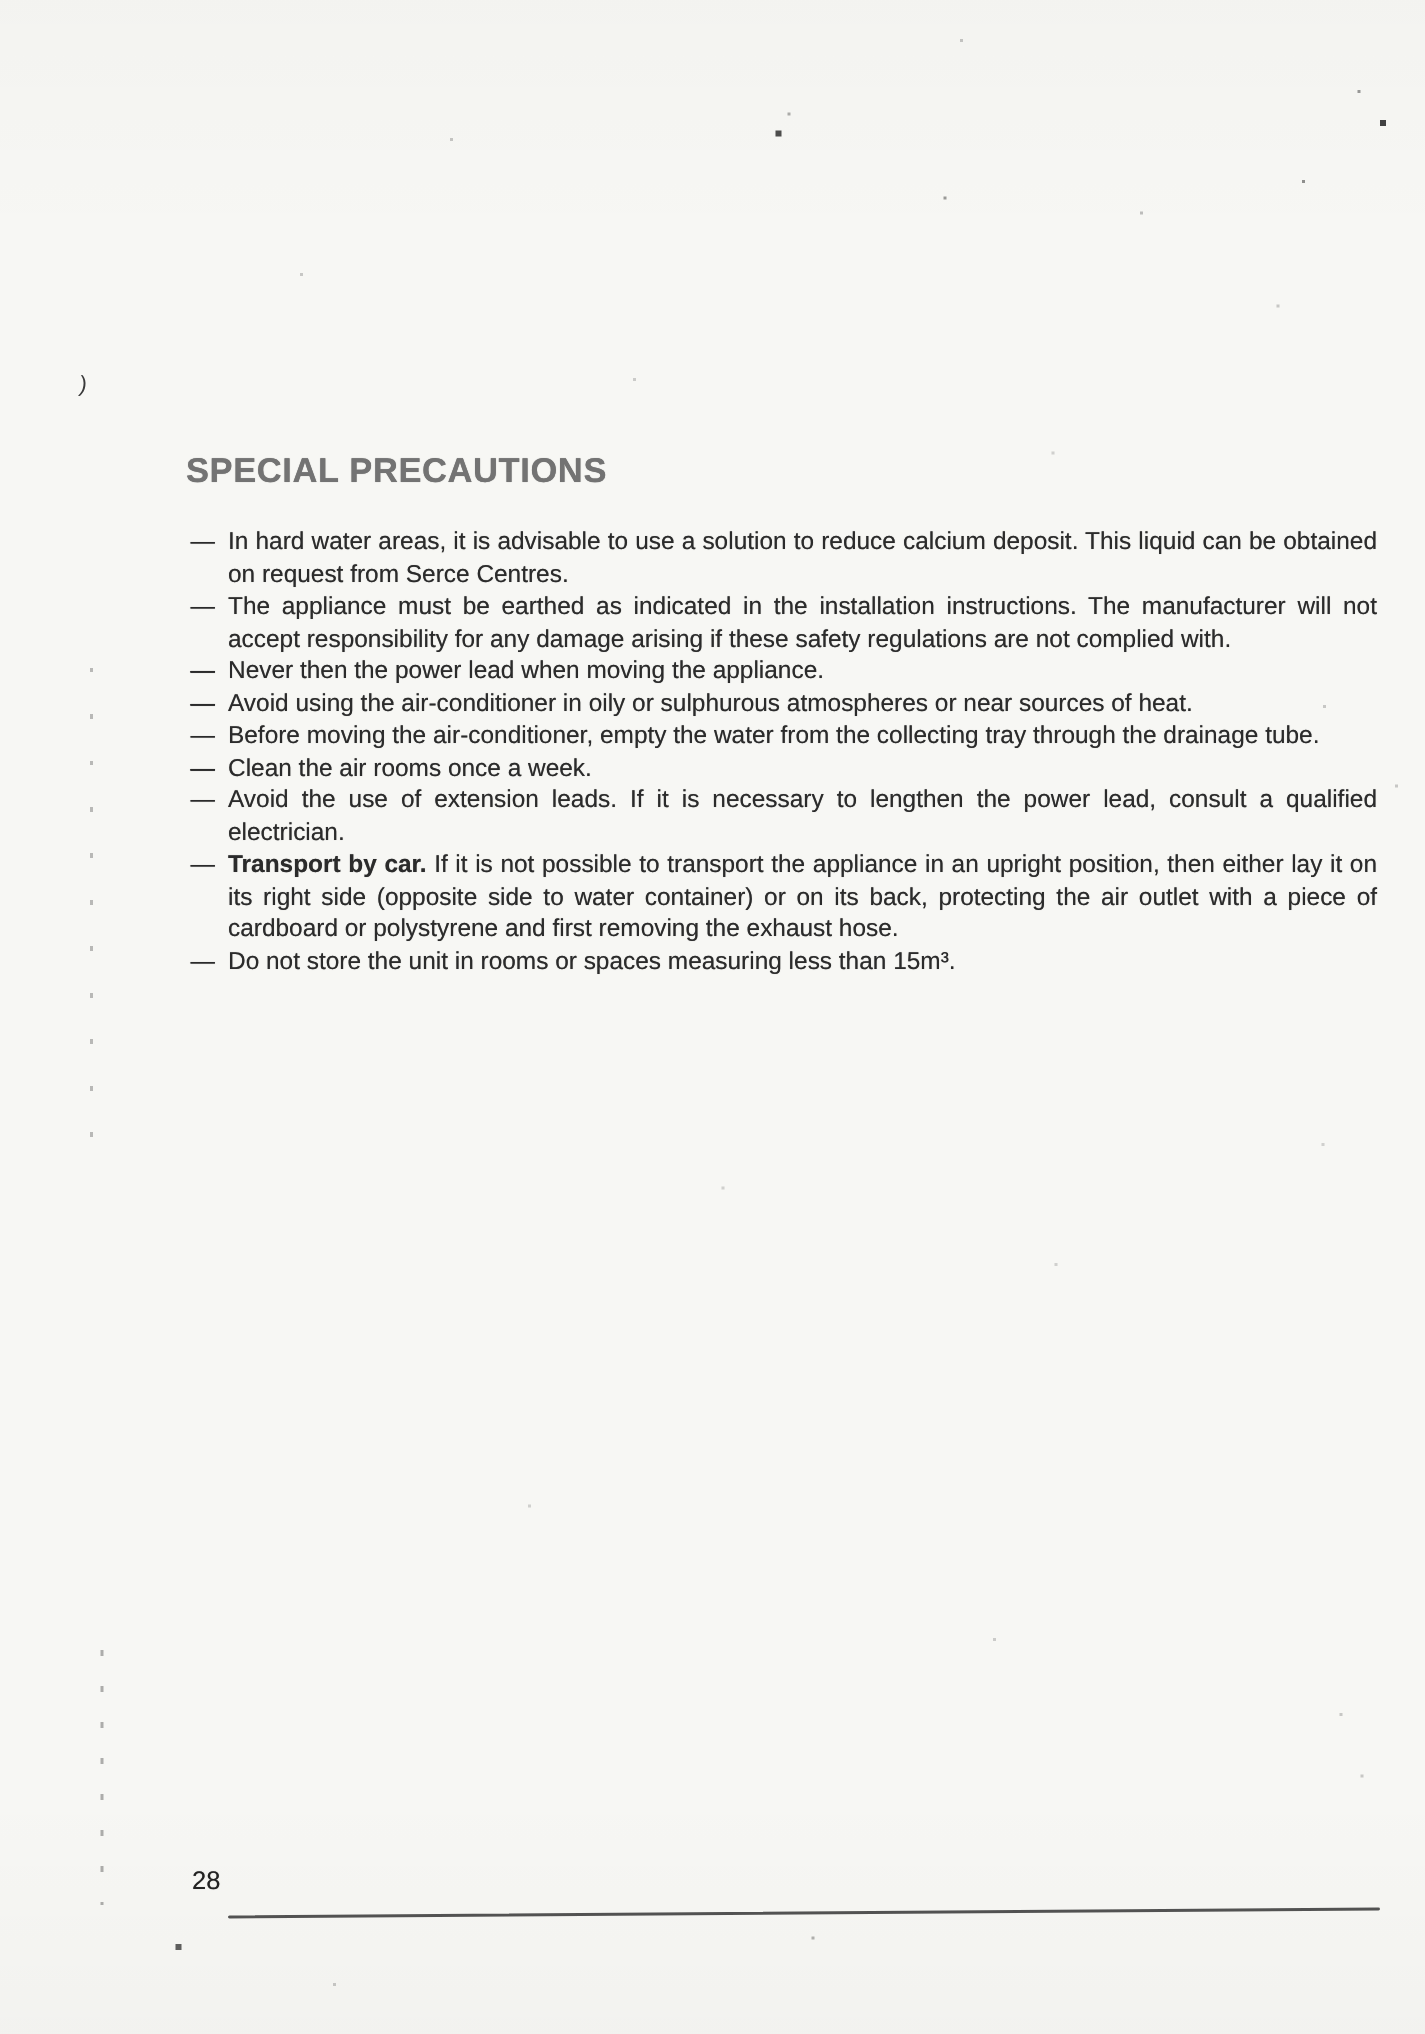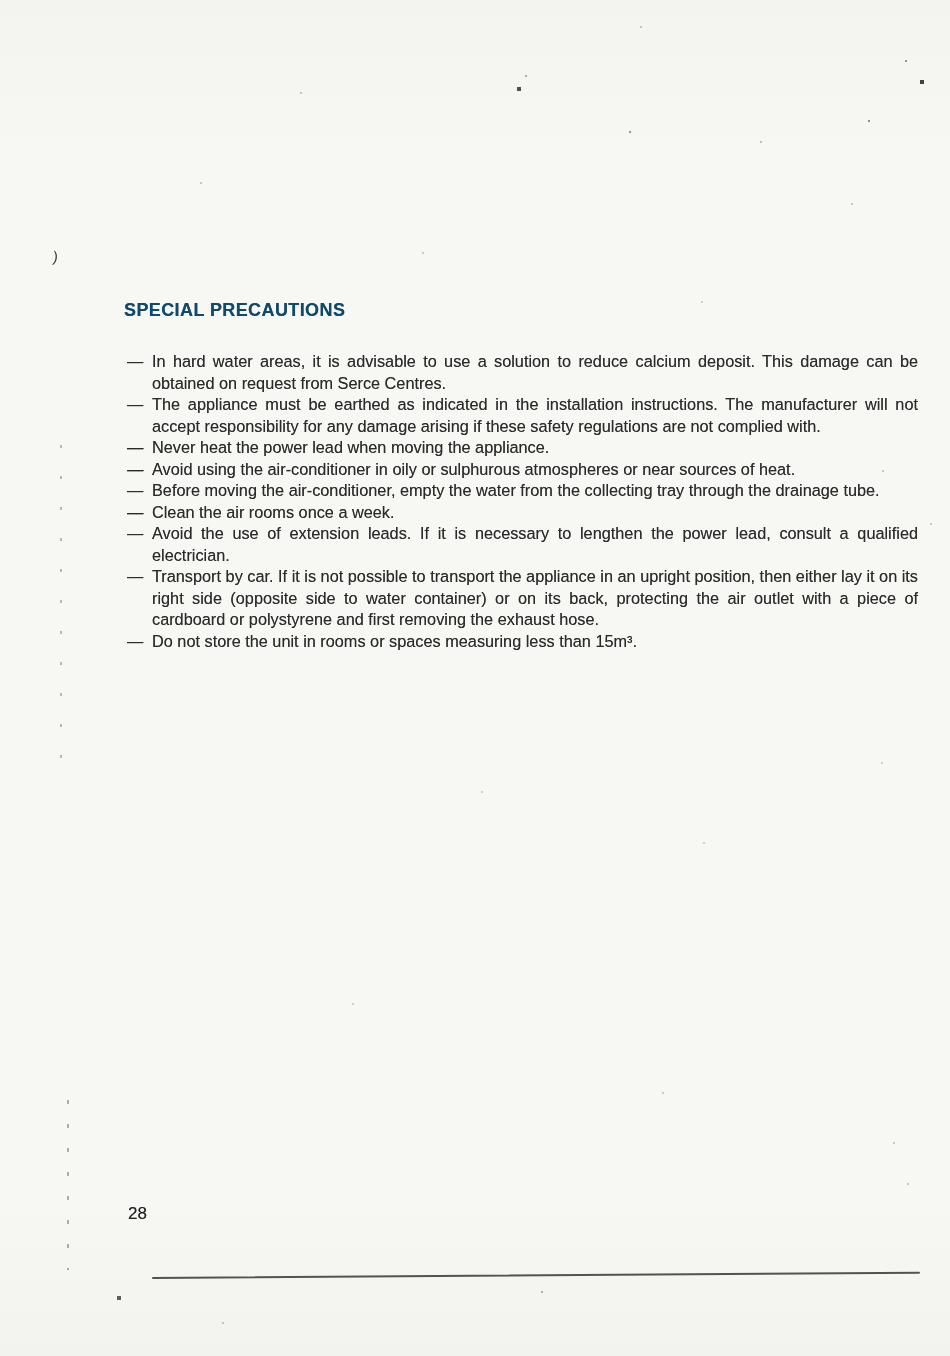--- a/index.html
+++ b/index.html
@@ -19,47 +19,47 @@
     background:linear-gradient(180deg, rgba(0,0,0,0.015) 0%, rgba(0,0,0,0) 12%, rgba(0,0,0,0) 88%, rgba(0,0,0,0.02) 100%);
   }
 
   .stray-mark{
     position:absolute; left:53px; top:248px;
     font-size:15px; color:#3a3a3a; transform:rotate(8deg);
   }
 
   .page-heading{
     position:absolute; left:124px; top:300px; margin:0;
-    font-size:18px; font-weight:bold; letter-spacing:0.4px;
-    color:#0c4a6e;
+    font-size:23px; font-weight:bold; letter-spacing:0.4px;
+    color:#737373;
     text-shadow:0 0 0.5px rgba(0,0,0,0.55);
   }
 
   ul.precautions{
     position:absolute; left:127px; top:351px; width:791px;
     margin:0; padding:0; list-style:none;
     font-size:16.3px; line-height:21.5px;
     color:#2b2b2b;
     text-shadow:0 0 0.45px rgba(0,0,0,0.5);
   }
   ul.precautions li{
     position:relative; padding-left:25px; margin:0;
     text-align:justify;
     
     -moz-text-align-last:left; text-align-last:left;
   }
   ul.precautions li .dash{
     position:absolute; left:0; top:0;
     letter-spacing:-1px;
   }
-  ul.precautions li .lead{ font-weight:normal; }
+  ul.precautions li .lead{ font-weight:bold; }
 
   .page-footer{ position:absolute; left:0; top:0; width:100%; }
   .page-number{
-    position:absolute; left:128px; top:1204px;
+    position:absolute; left:128px; top:1244px;
     font-size:17px; color:#222;
     text-shadow:0 0 0.45px rgba(0,0,0,0.5);
   }
   .footer-rule{
     position:absolute; left:152px; top:1277px;
     width:768px; height:2px; background:#2e2e2e; opacity:.82;
     transform:rotate(-0.4deg); transform-origin:left center;
     border-radius:1px;
   }
 
@@ -106,33 +106,33 @@
 <body>
 
 <div class="scan-page">
 
   <span class="stray-mark">)</span>
 
   <h1 class="page-heading">SPECIAL PRECAUTIONS</h1>
 
   <ul class="precautions" id="precautions-list">
   <li class="bullet">
-    <span class="dash">—</span><span class="lead"></span><span class="body-text">In hard water areas, it is advisable to use a solution to reduce calcium deposit. This damage can be obtained on request from Serce Centres.</span>
+    <span class="dash">—</span><span class="lead"></span><span class="body-text">In hard water areas, it is advisable to use a solution to reduce calcium deposit. This liquid can be obtained on request from Serce Centres.</span>
   </li>
 
   <li class="bullet">
     <span class="dash">—</span><span class="lead"></span><span class="body-text">The appliance must be earthed as indicated in the installation instructions. The manufacturer will not accept responsibility for any damage arising if these safety regulations are not complied with.</span>
   </li>
 
   <li class="bullet">
     <span class="dash">—</span><span class="lead"></span>
   </li>
 
   <li class="bullet">
-    <span class="dash">—</span><span class="lead"></span><span class="body-text">Never heat the power lead when moving the appliance.</span>
+    <span class="dash">—</span><span class="lead"></span><span class="body-text">Never then the power lead when moving the appliance.</span>
   </li>
 
   <li class="bullet">
     <span class="dash">—</span><span class="lead"></span>
   </li>
 
   <li class="bullet">
     <span class="dash">—</span><span class="lead"></span><span class="body-text">Avoid using the air-conditioner in oily or sulphurous atmospheres or near sources of heat.</span>
   </li>
 

